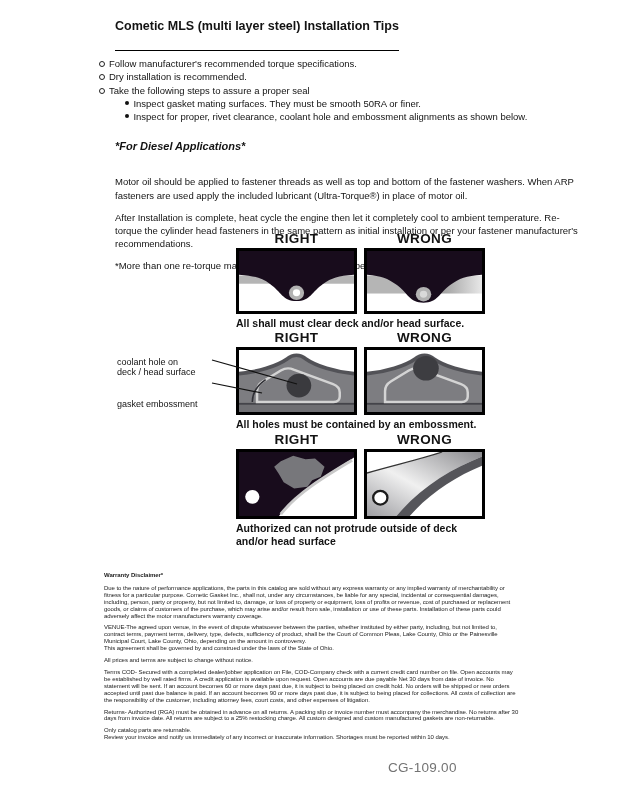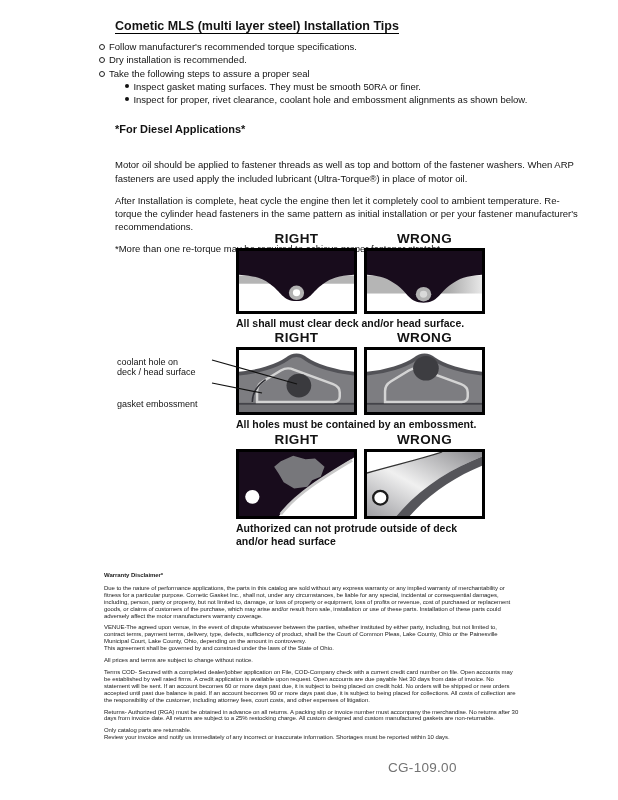--- a/index.html
+++ b/index.html
@@ -2,28 +2,28 @@
 <html><head>
 <meta charset="utf-8">
 <style>
   html,body{margin:0;padding:0;background:#e8e8e8;}
   .page{position:relative;width:618px;height:800px;background:#ffffff;
         font-family:"Liberation Sans",sans-serif;color:#131313;overflow:hidden;}
 
   
   .content{position:absolute;left:99px;top:20px;width:480px;font-size:9.5px;line-height:13.2px;}
   .title{display:inline-block;margin-left:16px;font-size:12.5px;font-weight:bold;
-         border-bottom:1.6px solid #000;padding-bottom:0;}
+         border-bottom:1.6px solid #000;padding-bottom:17px;}
   .bullets{margin-top:6px;}
   .b{display:flex;align-items:flex-start;}
   .ring{flex:none;width:4px;height:4px;border:1px solid #222;border-radius:50%;margin:4px 4px 0 0;}
   .sub{margin-left:26px;text-align:right;}
   .dot{flex:none;width:4.4px;height:4.4px;background:#111;border-radius:50%;margin:4px 4px 0 0;}
   .diesel{margin-left:16px;margin-top:17px;}
-  .d-head{font-weight:bold;font-size:11px;}
+  .d-head{font-weight:bold;font-size:11px;font-style:italic;}
   .para{margin-top:22px;width:470px;}
 
   
   .pair{position:absolute;left:236px;width:250px;}
   .p1{top:231px;} .p2{top:330px;} .p3{top:432px;}
   .pair-labels{display:flex;gap:7px;font-size:13.5px;font-weight:600;letter-spacing:.4px;}
   .pair-labels span{width:121px;text-align:center;}
   .figs{display:flex;gap:7px;margin-top:2px;}
   .fig{width:115px;border:3px solid #000;font-size:0;background:#fff;}
   .fig svg{display:block;}

